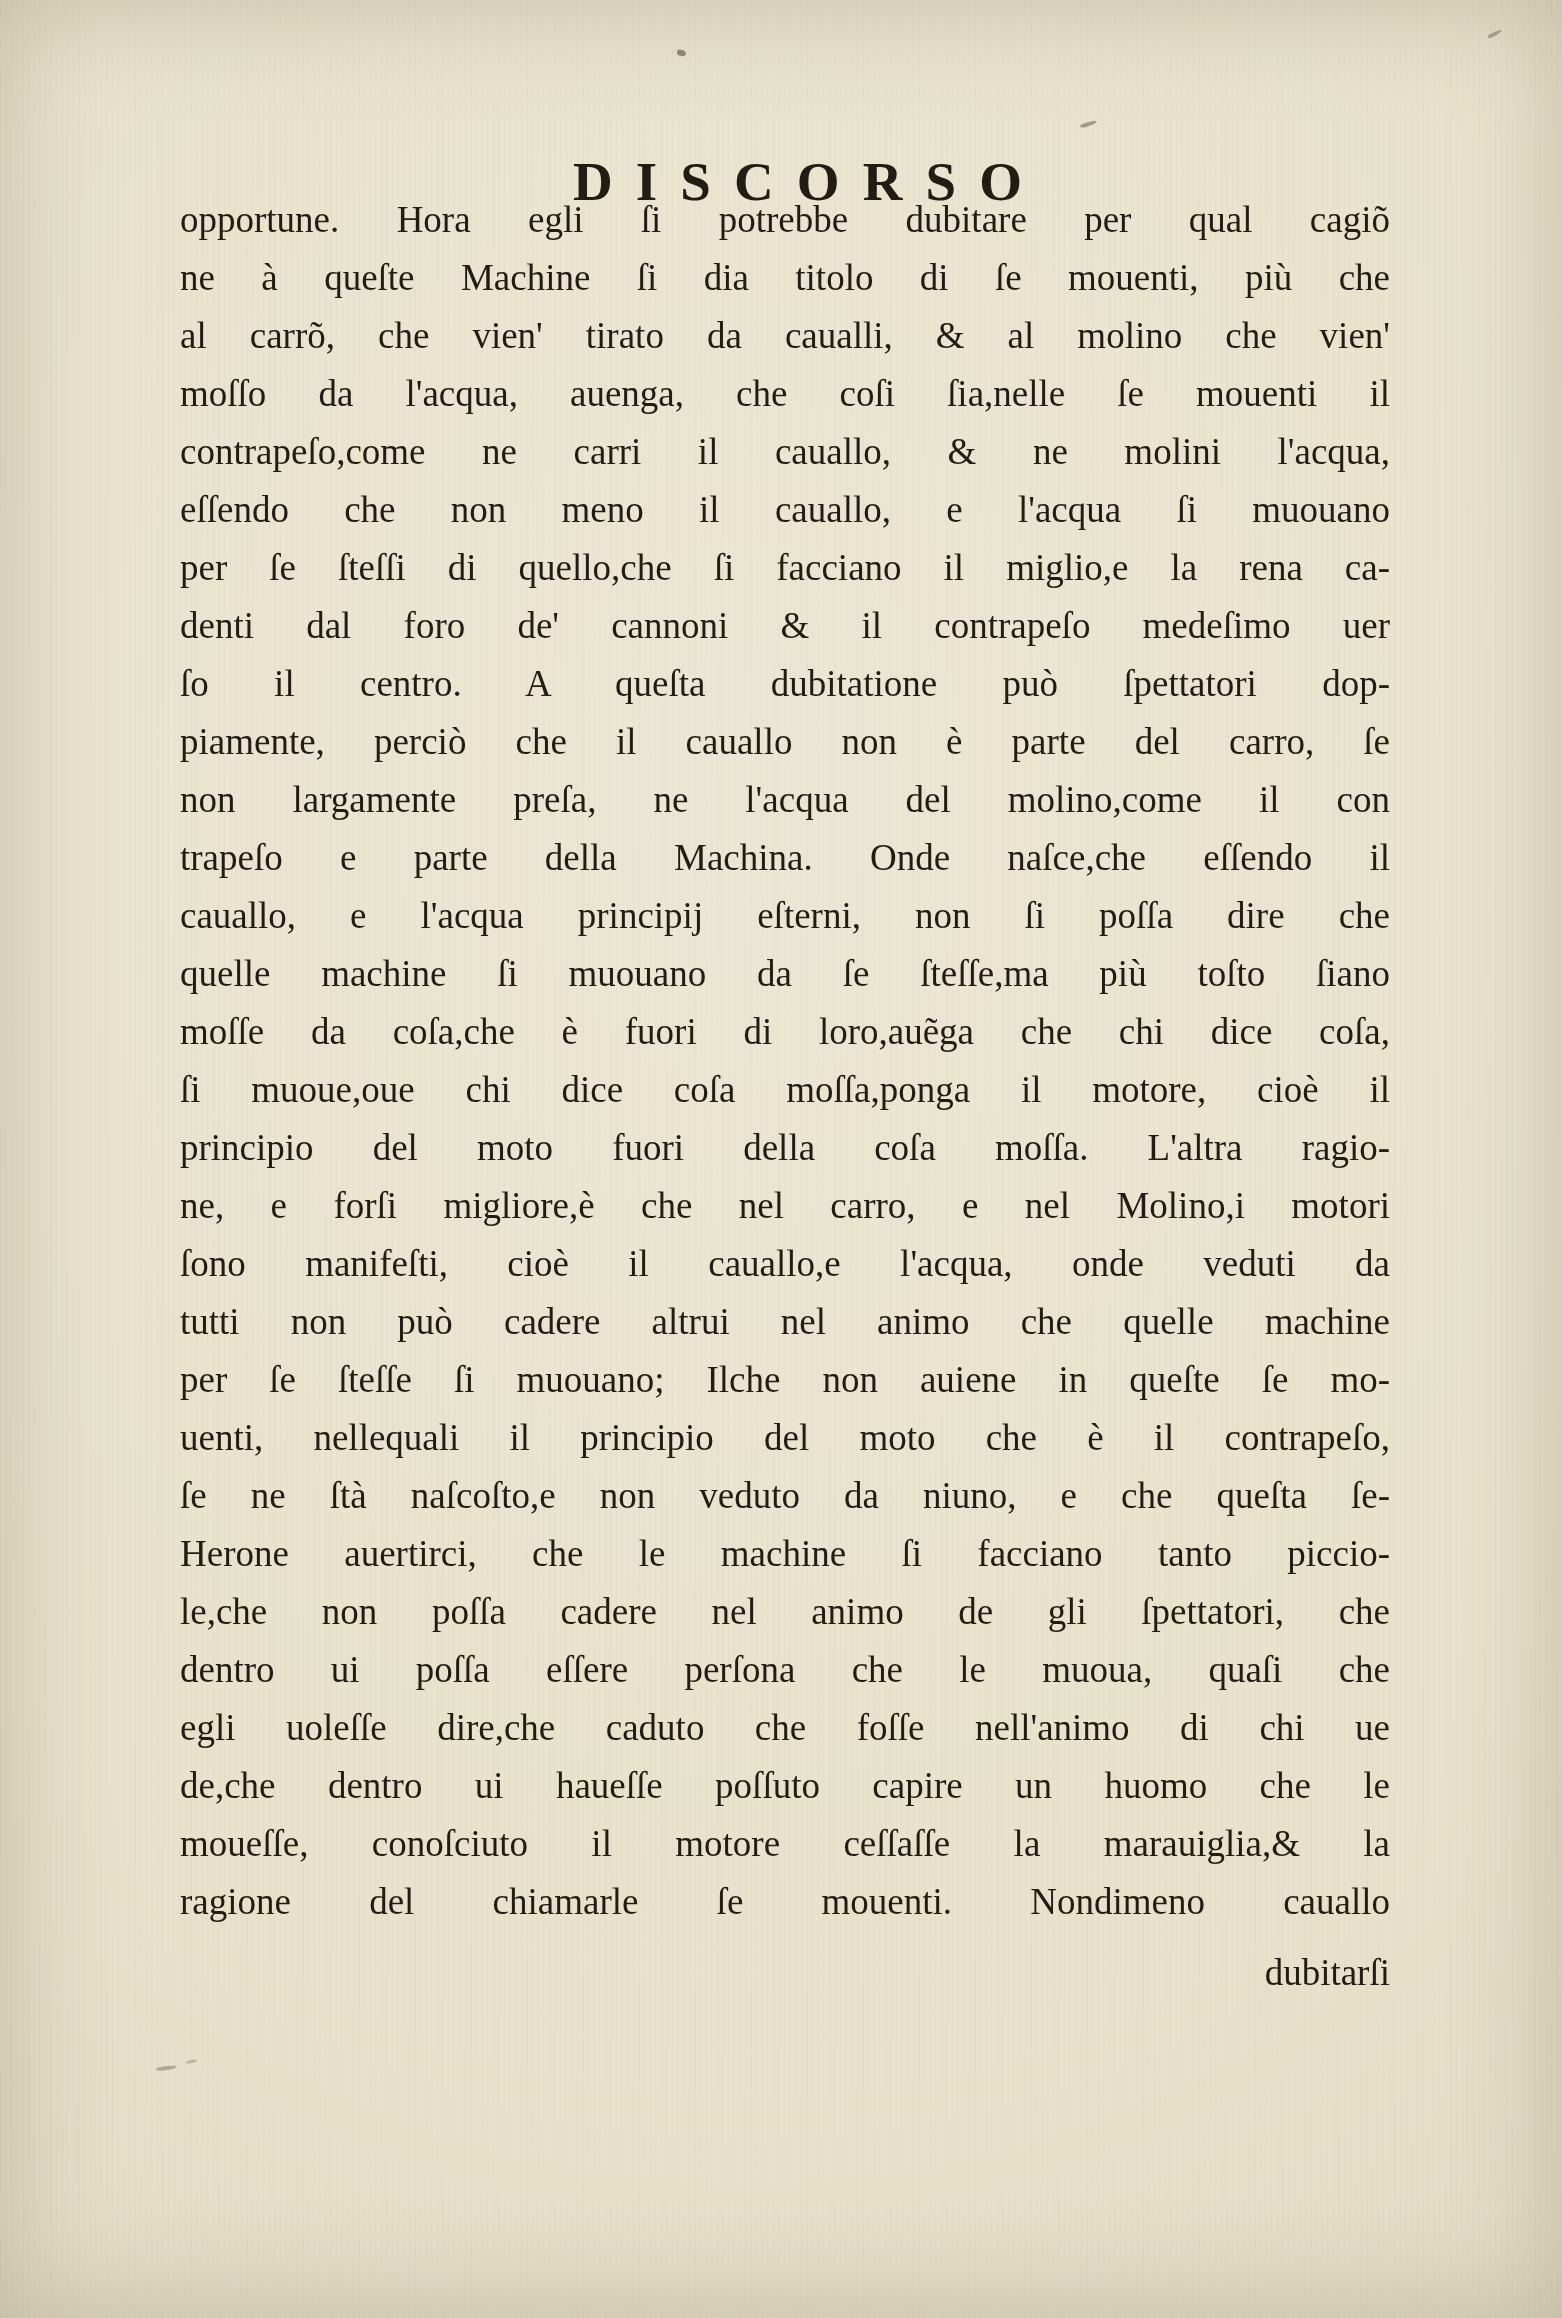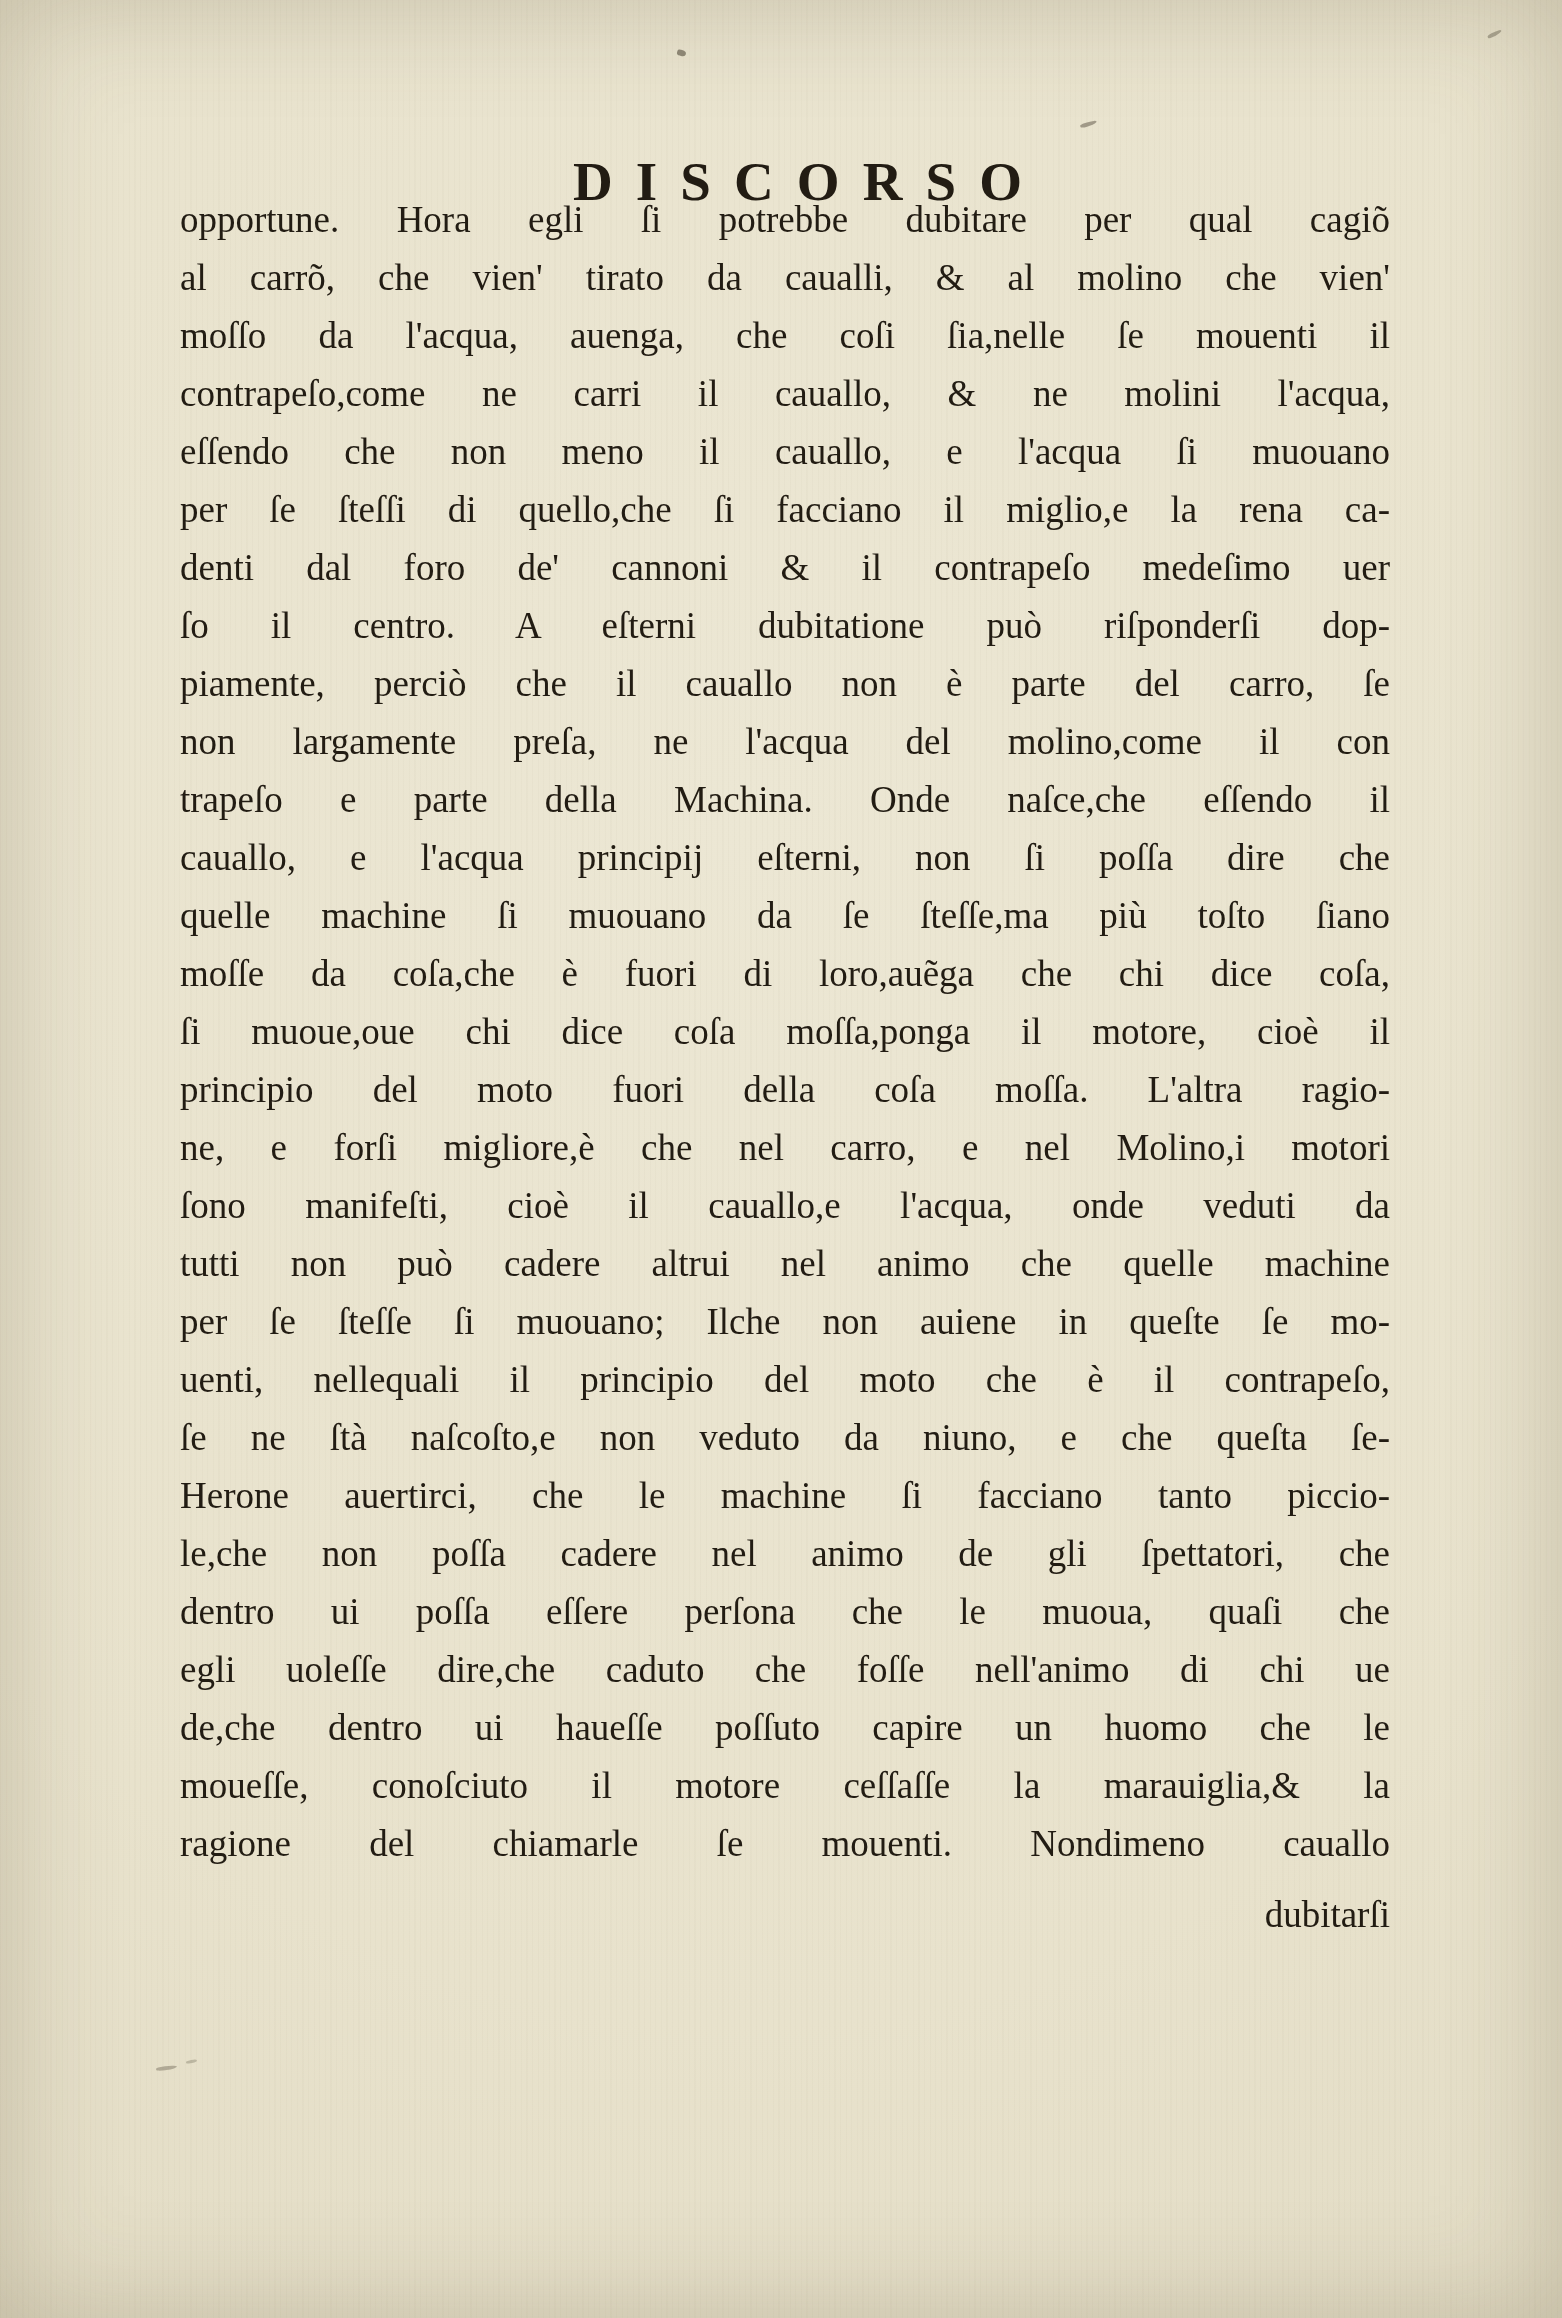--- a/index.html
+++ b/index.html
@@ -74,27 +74,28 @@
   <h1 class="title">DISCORSO</h1>
 
   <div class="speck s1"></div>
   <div class="speck s2"></div>
   <div class="speck s3"></div>
   <div class="speck s4"></div>
   <div class="speck s5"></div>
 
   <div class="text-block">
     <div class="line">opportune. Hora egli ſi potrebbe dubitare per qual cagiõ</div>
+    <div class="line">ne à queſte Machine ſi dia titolo di ſe mouenti, più che</div>
     <div class="line">al carrõ, che vien' tirato da caualli, &amp; al molino che vien'</div>
     <div class="line">moſſo da l'acqua, auenga, che coſi ſia,nelle ſe mouenti il</div>
     <div class="line">contrapeſo,come ne carri il cauallo, &amp; ne molini l'acqua,</div>
     <div class="line">eſſendo che non meno il cauallo, e l'acqua ſi muouano</div>
     <div class="line">per ſe ſteſſi di quello,che ſi facciano il miglio,e la rena ca-</div>
     <div class="line">denti dal foro de' cannoni &amp; il contrapeſo medeſimo uer</div>
-    <div class="line">ſo il centro. A eſterni dubitatione può riſponderſi dop-</div>
+    <div class="line">ſo il centro. A queſta dubitatione può ſpettatori dop-</div>
     <div class="line">piamente, perciò che il cauallo non è parte del carro, ſe</div>
     <div class="line">non largamente preſa, ne l'acqua del molino,come il con</div>
     <div class="line">trapeſo e parte della Machina. Onde naſce,che eſſendo il</div>
     <div class="line">cauallo, e l'acqua principij eſterni, non ſi poſſa dire che</div>
     <div class="line">quelle machine ſi muouano da ſe ſteſſe,ma più toſto ſiano</div>
     <div class="line">moſſe da coſa,che è fuori di loro,auẽga che chi dice coſa,</div>
     <div class="line">ſi muoue,oue chi dice coſa moſſa,ponga il motore, cioè il</div>
     <div class="line">principio del moto fuori della coſa moſſa. L'altra ragio-</div>
     <div class="line">ne, e forſi migliore,è che nel carro, e nel Molino,i motori</div>
     <div class="line">ſono manifeſti, cioè il cauallo,e l'acqua, onde veduti da</div>

